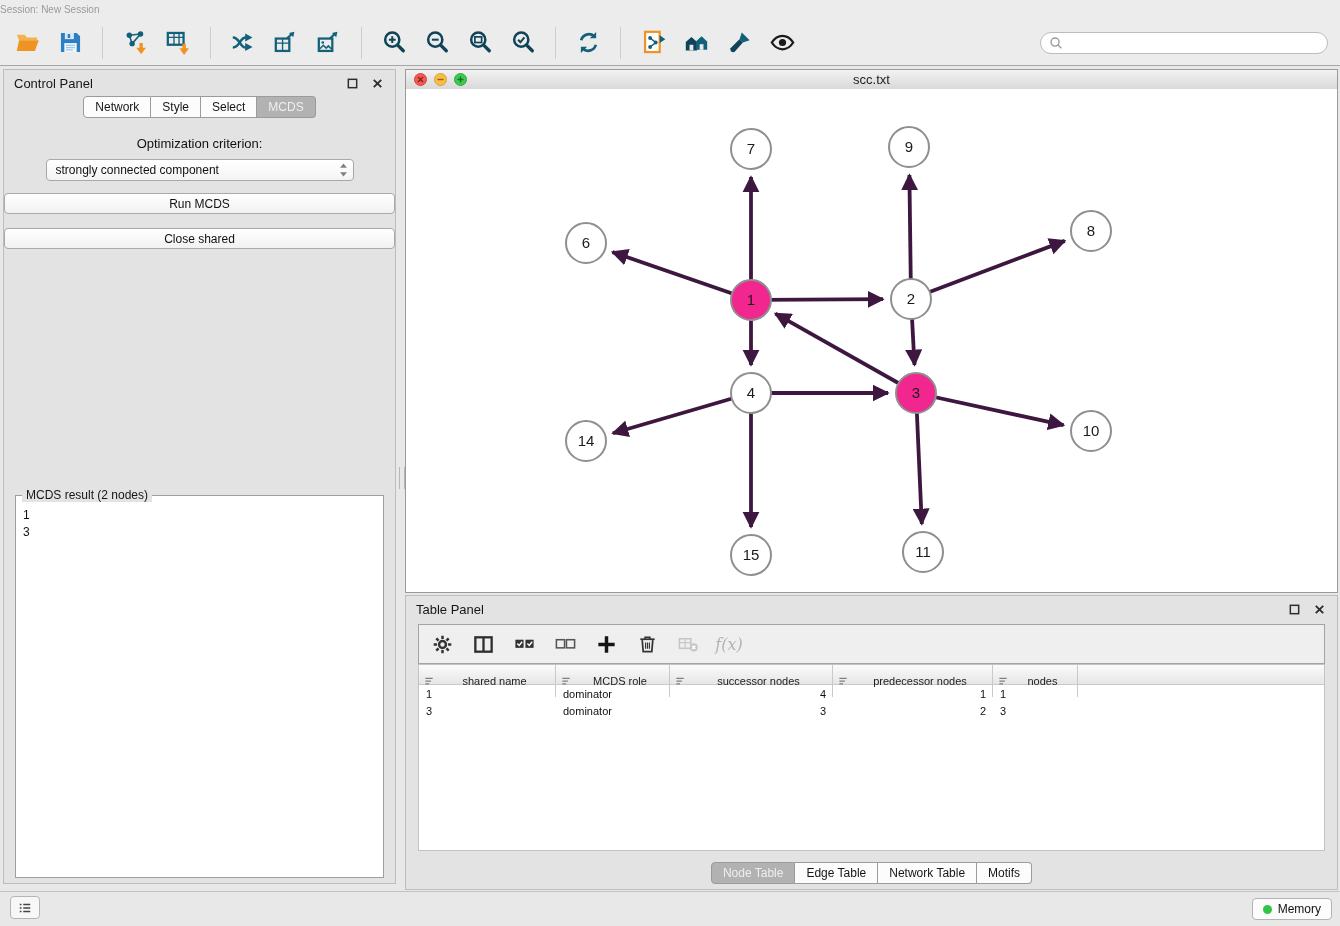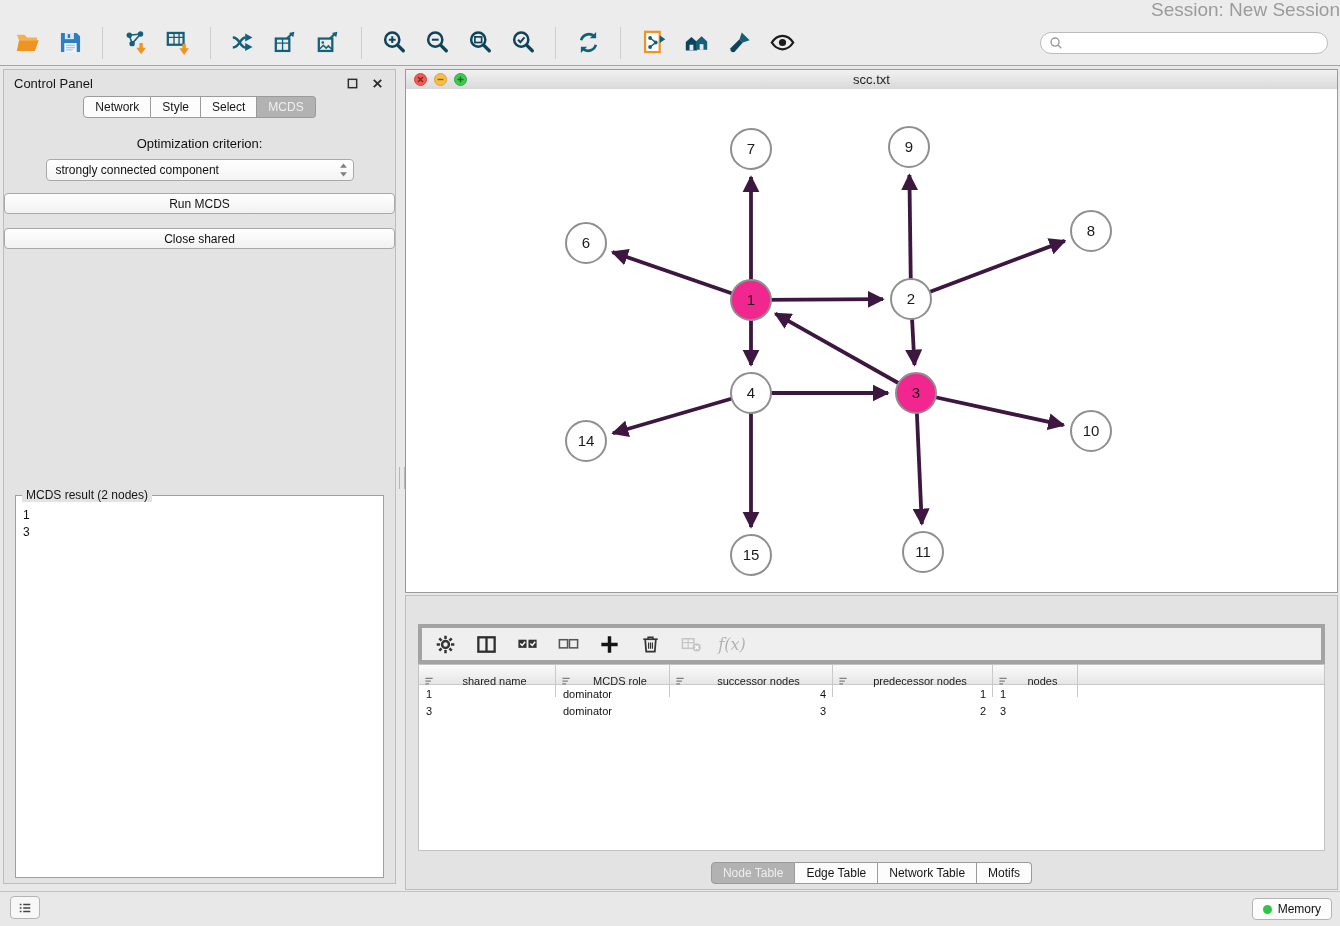--- a/index.html
+++ b/index.html
@@ -1,21 +1,21 @@
 <!DOCTYPE html>
 <html><head>
 <meta charset="utf-8">
 <style>
   html,body{margin:0;padding:0;background:#cfcfcf;}
   .app{position:relative;width:1340px;height:926px;background:#e8e8e8;
        font-family:"Liberation Sans",sans-serif;overflow:hidden;
        -webkit-font-smoothing:antialiased;}
   
   .titlebar{position:absolute;top:0;left:0;right:0;height:20px;background:#ececec;
-            text-align:right;font-size:19px;line-height:20px;color:#9b9b9b;}
+            text-align:left;font-size:10px;line-height:20px;color:#9b9b9b;}
   .toolbar{position:absolute;top:20px;left:0;right:0;height:46px;background:#ececec;
            border-bottom:1px solid #a6a6a6;display:flex;align-items:center;
            padding:0 12px;gap:13px;box-sizing:border-box;}
   .tool-btn{width:30px;height:30px;display:flex;align-items:center;justify-content:center;}
   .tool-btn svg{width:27px;height:27px;}
   .toolbar-sep{width:1px;height:32px;background:#cdcdcd;margin:0 4px;}
   .search-wrap{margin-left:auto;width:288px;height:22px;background:#fff;
                border:1px solid #bcbcbc;border-radius:12px;display:flex;align-items:center;
                padding:0 8px;gap:5px;box-sizing:border-box;}
   .search-wrap svg{width:14px;height:14px;}
@@ -65,21 +65,21 @@
   .tl.red{background:#f15b52;border:1px solid #d8433c;}
   .tl.yellow{background:#f8bd44;border:1px solid #dd9f33;}
   .tl.green{background:#3ec94f;border:1px solid #2fa845;}
   .graph-area{position:absolute;left:0;right:0;top:19px;bottom:0;background:#fff;}
   .graph-area svg{display:block;}
   .graph-area text{font-family:"Liberation Sans",sans-serif;}
   
   .table-panel{position:absolute;left:405px;top:595px;width:933px;height:295px;background:#e3e3e3;
                border:1px solid #bdbdbd;box-sizing:border-box;}
   .tp-toolbar{position:absolute;top:28px;left:12px;right:12px;height:40px;background:#efefef;
-              border:4px solid #a3a3a3;display:flex;align-items:center;gap:15px;padding:0 10px;
+              border:1px solid #a3a3a3;display:flex;align-items:center;gap:15px;padding:0 10px;
               box-sizing:border-box;}
   .tp-tool-btn{width:26px;height:26px;display:flex;align-items:center;justify-content:center;}
   .tp-tool-btn svg{width:23px;height:23px;}
   .fx-label{font-family:"DejaVu Serif",serif;font-style:italic;font-size:16px;color:#b3b3b3;}
   .tp-table{position:absolute;left:12px;right:12px;top:68px;bottom:38px;background:#fff;
             border:1px solid #c3c3c3;overflow:hidden;box-sizing:border-box;}
   .tbl-header{display:flex;height:19px;background:linear-gradient(#fbfbfb,#e6e6e6);
               border-bottom:1px solid #c9c9c9;font-size:11px;color:#1d1d1d;}
   .tbl-th{display:flex;align-items:center;gap:4px;padding:16px 5px;border-right:1px solid #c9c9c9;
           box-sizing:border-box;}
@@ -385,20 +385,34 @@
           </g>
           <g>
             <circle cx="517" cy="463" r="20" fill="#ffffff" stroke="#8f8f8f" stroke-width="2"></circle>
             <text x="517" y="468" text-anchor="middle" font-size="15" fill="#1b1b1b">11</text>
           </g>
         </svg>
     </div>
   </div>
 
   <div class="table-panel">
+    <div class="panel-header">
+      <span>Table Panel</span>
+      <span class="spacer"></span>
+      <span class="panel-icon-btn">
+        <svg viewBox="0 0 14 14">
+          <rect x="2.5" y="2.5" width="9" height="9" fill="none" stroke="#2e2e2e" stroke-width="1.6"></rect>
+          </svg>
+      </span>
+      <span class="panel-icon-btn">
+        <svg viewBox="0 0 14 14">
+          <path d="M3 3l8 8M11 3l-8 8" stroke="#2e2e2e" stroke-width="2"></path>
+          </svg>
+      </span>
+    </div>
 
     <div class="tp-toolbar">
       <div style="display:flex;align-items:center;gap:15px;">
           <div class="tp-tool-btn">
             <svg viewBox="0 0 24 24">
               <circle cx="12" cy="12" r="3.6" fill="none" stroke="#333" stroke-width="2.6"></circle>
               <path d="M12 2.8v3.4M12 17.8v3.4M2.8 12h3.4M17.8 12h3.4M5.5 5.5l2.4 2.4M16.1 16.1l2.4 2.4M18.5 5.5l-2.4 2.4M7.9 16.1l-2.4 2.4" stroke="#333" stroke-width="2.6"></path>
             </svg>
           </div>
           <div class="tp-tool-btn">

